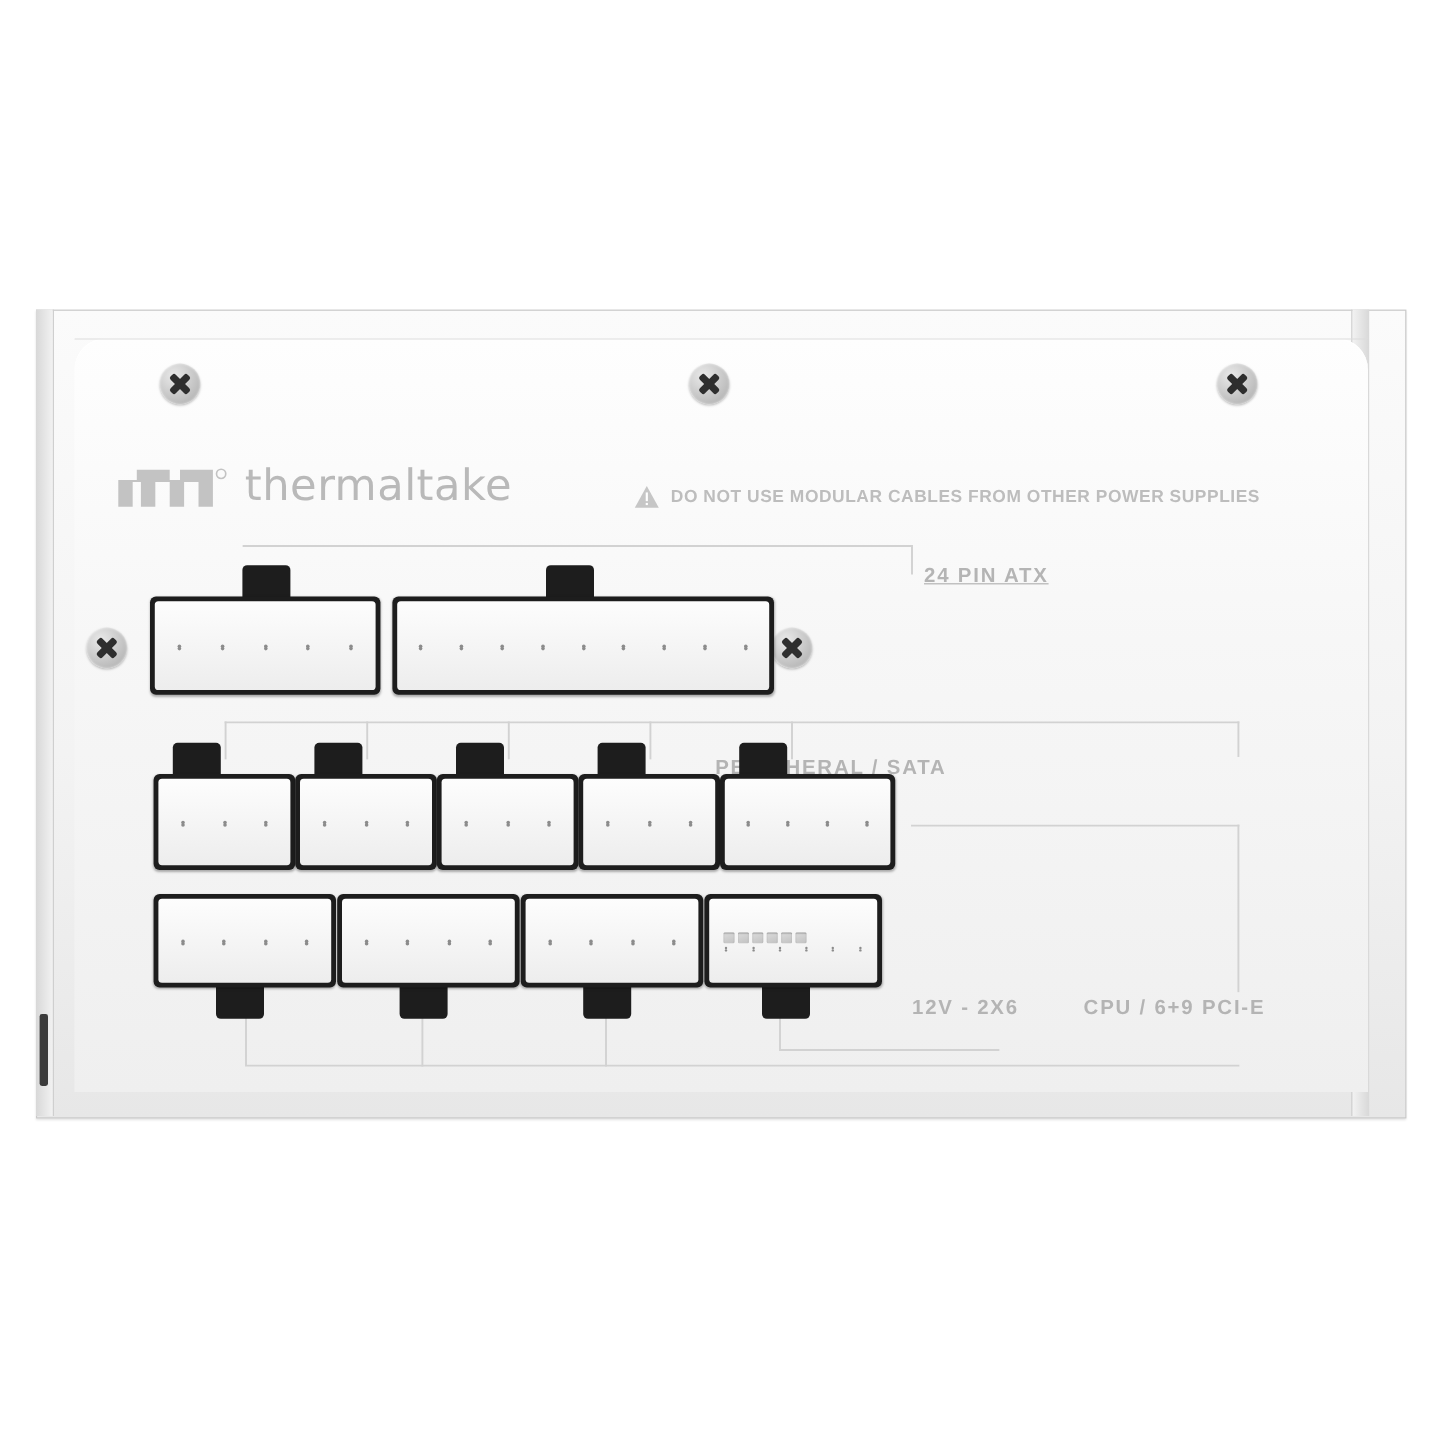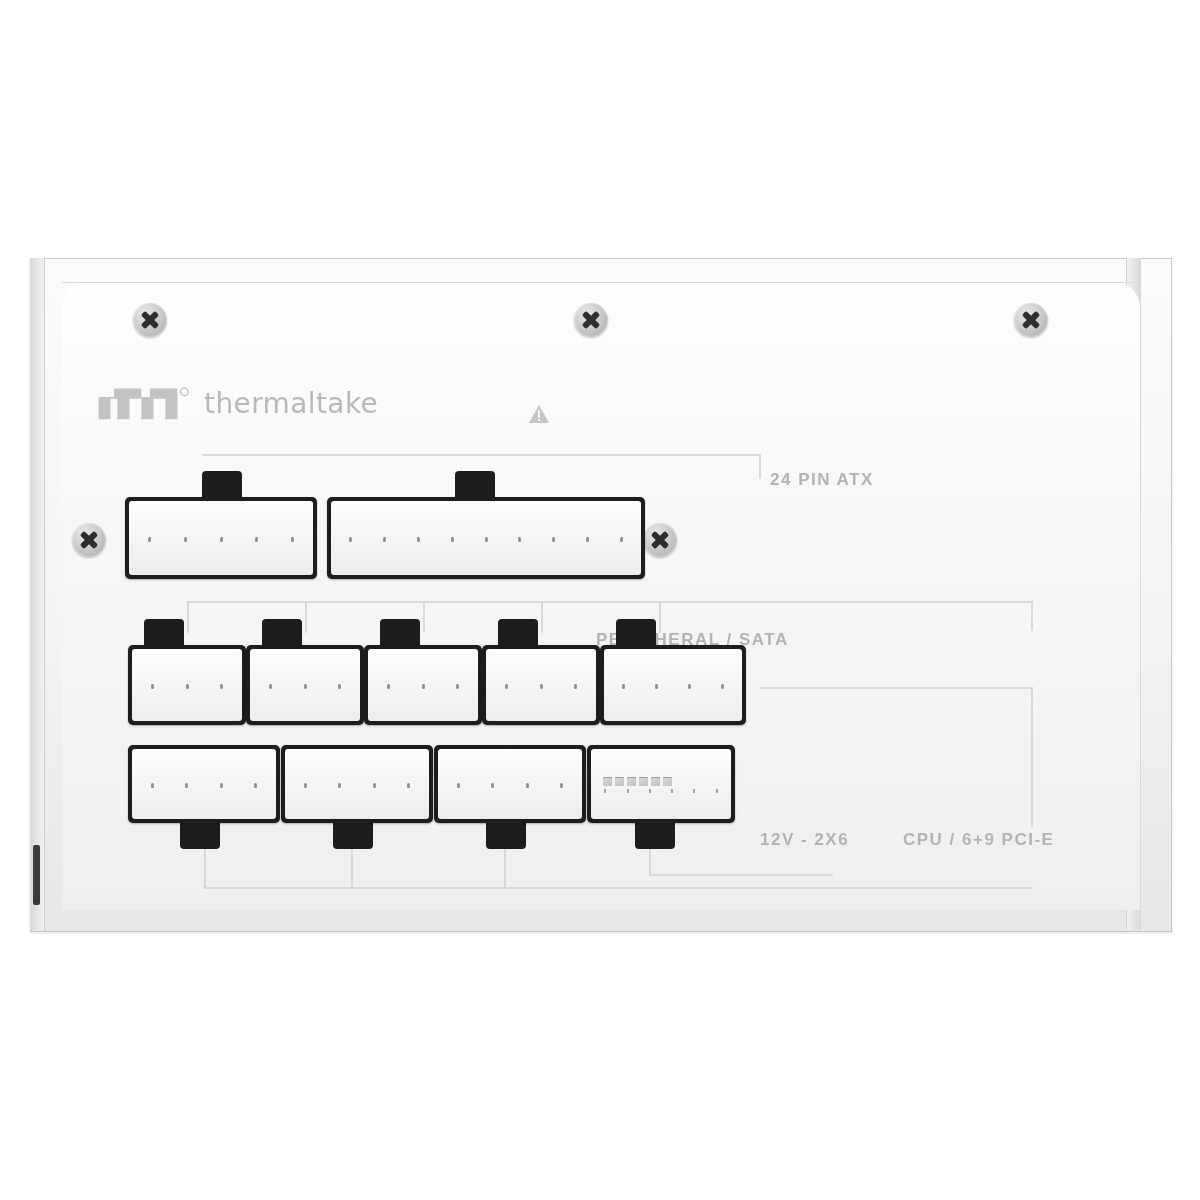--- a/index.html
+++ b/index.html
@@ -51,21 +51,21 @@
   }
   .screw::before{left:50%;top:7px;width:6px;height:20px;margin-left:-3px;
     transform:rotate(45deg);}
   .screw::after{left:50%;top:7px;width:6px;height:20px;margin-left:-3px;
     transform:rotate(-45deg);}
 
   
   .brand{position:absolute;display:flex;align-items:center;gap:12px;}
   .brand-mark{width:96px;height:36px;}
   .brand-word{
-    font-size:28px;color:#b9b9b9;letter-spacing:.4px;font-weight:400;
+    font-size:36px;color:#b9b9b9;letter-spacing:.4px;font-weight:400;
     font-family:"DejaVu Sans",sans-serif;
   }
 
   .warn{
     position:absolute;display:flex;align-items:center;gap:9px;
   }
   .warn-tri{width:22px;height:20px;}
   .warn-text{
     font-size:14.5px;color:#bdbdbd;letter-spacing:.45px;font-weight:600;
     font-family:"Liberation Sans",sans-serif;white-space:nowrap;
@@ -143,20 +143,21 @@
     </svg>
     <span class="brand-word">thermaltake</span>
   </div>
 
   <div class="warn" style="left:528px;top:404px;">
     <svg class="warn-tri" viewBox="0 0 24 22">
       <path d="M12 1 L23 21 L1 21 Z" fill="#c6c6c6"></path>
       <rect x="11" y="7" width="2" height="8" fill="#ffffff"></rect>
       <rect x="11" y="16.6" width="2" height="2" fill="#ffffff"></rect>
     </svg>
+    <span class="warn-text">DO NOT USE MODULAR CABLES FROM OTHER POWER SUPPLIES</span>
   </div>
 
   <svg class="lines">
     <g stroke="#d2d2d2" stroke-width="1.6" fill="none" stroke-linecap="square">
 
       <path d="M203 455 L760 455 L760 478"></path>
 
       <path d="M188 602 L1032 602"></path>
       <path d="M188 602 L188 632"></path>
       <path d="M306 602 L306 632"></path>
@@ -169,21 +170,21 @@
       <path d="M1032 688 L1032 826"></path>
 
       <path d="M205 840 L205 888 L1032 888"></path>
       <path d="M352 840 L352 888"></path>
       <path d="M505 840 L505 888"></path>
 
       <path d="M650 840 L650 875 L832 875"></path>
     </g>
   </svg>
 
-  <div class="glabel" style="left:770px;top:470px;">24 PIN ATX</div>
+  <div class="glabel" style="left:770px;top:470px;text-decoration:underline;">24 PIN ATX</div>
   <div class="glabel" style="left:596px;top:630px;">PERIPHERAL / SATA</div>
   <div class="glabel" style="left:760px;top:830px;">12V - 2X6</div>
   <div class="glabel" style="left:903px;top:830px;">CPU / 6+9 PCI-E</div>
 
   <div id="screw-layer">
       <div class="screw" style="left: 133px; top: 303px;"></div>
       <div class="screw" style="left: 574px; top: 303px;"></div>
       <div class="screw" style="left: 1014px; top: 303px;"></div>
       <div class="screw" style="left: 72px; top: 523px;"></div>
       <div class="screw" style="left: 643px; top: 523px;"></div>

